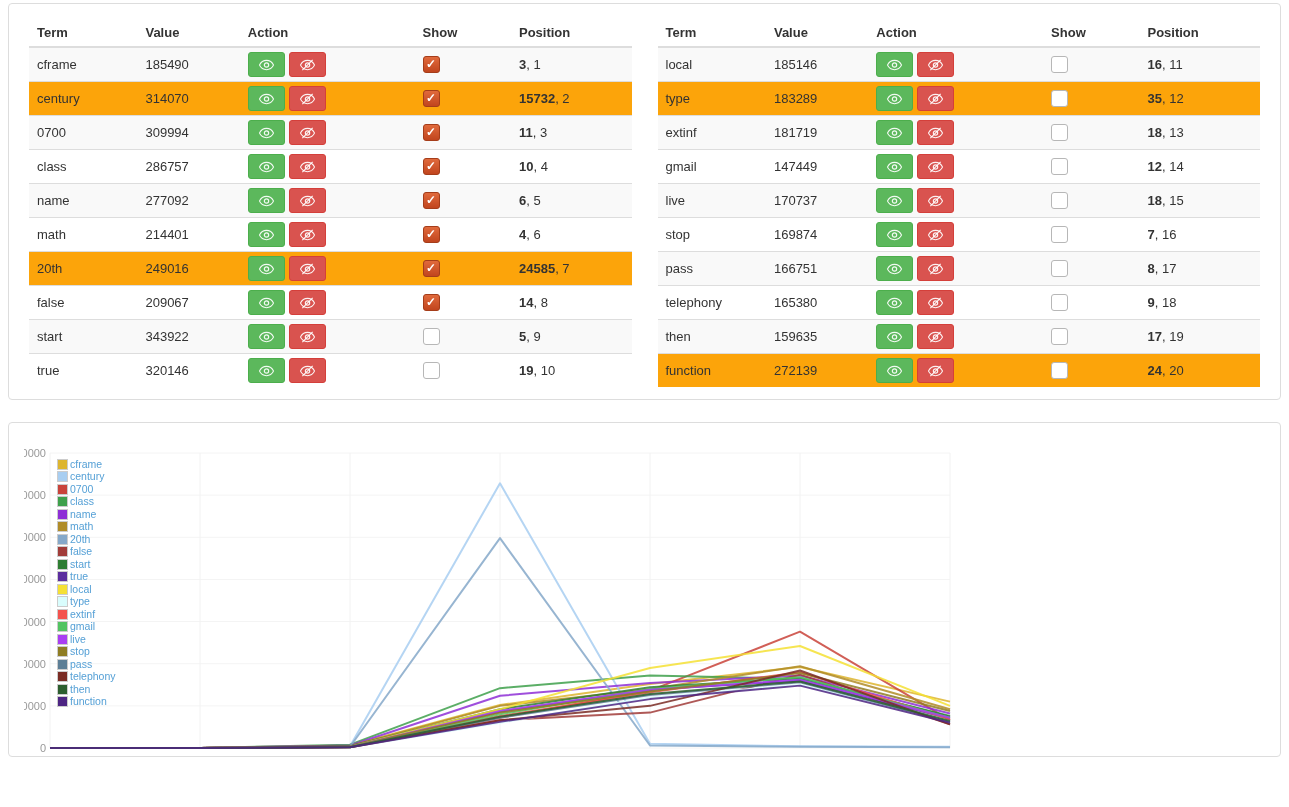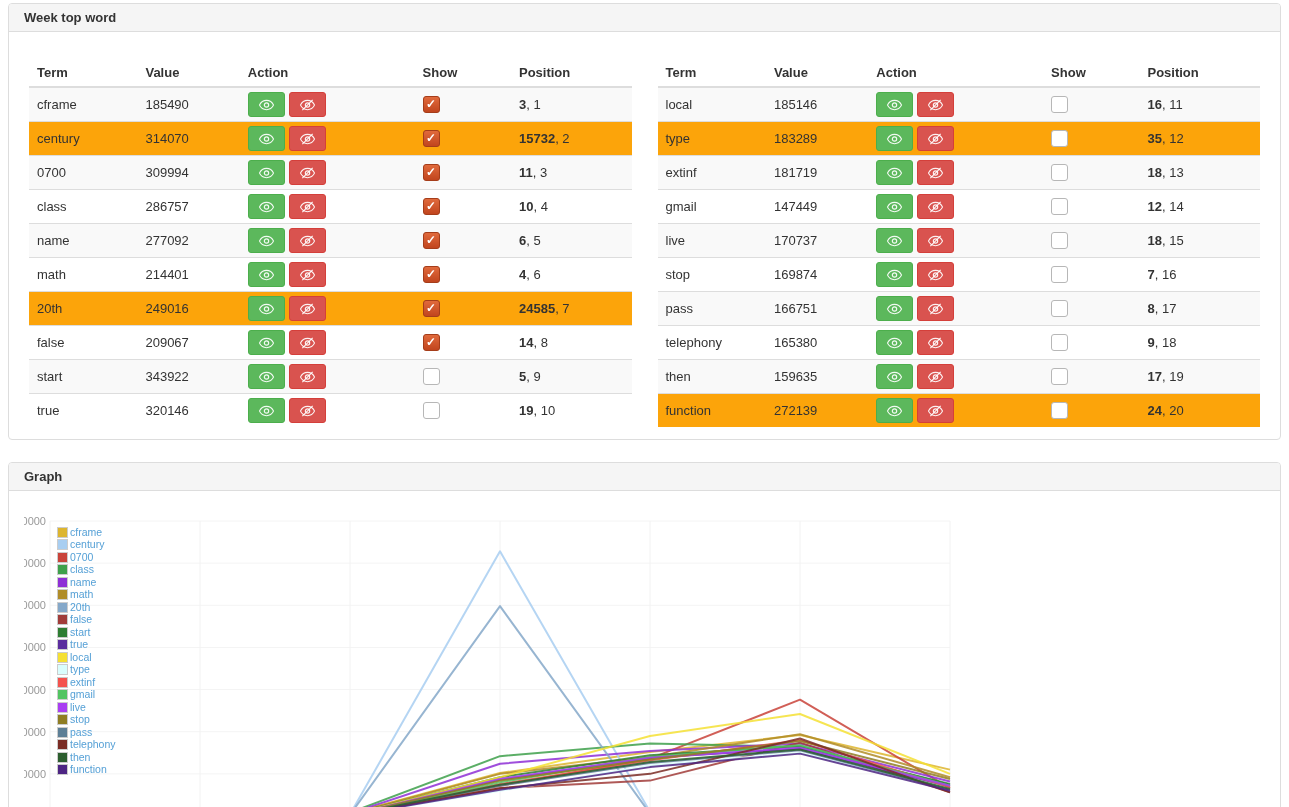--- a/index.html
+++ b/index.html
@@ -22,21 +22,21 @@
     padding: 6px 15px;
     background: #f5f5f5;
     border-bottom: 1px solid #ddd;
     border-radius: 3px 3px 0 0;
     font-weight: bold;
     color: #333;
   }
   .panel-body { padding: 15px 20px 12px; }
   .tables-row { display: flex; gap: 26px; }
   .table-col { flex: 1; min-width: 0; }
-  table { width: 100%; border-collapse: collapse; table-layout: fixed; margin-top: 12px; }
+  table { width: 100%; border-collapse: collapse; table-layout: fixed; }
   th {
     text-align: left; font-weight: bold; padding: 6px 8px;
     border-bottom: 2px solid #ddd; white-space: nowrap;
   }
   td { padding: 8px; border-top: 1px solid #ddd; vertical-align: middle; white-space: nowrap; }
   td.action-cell { padding: 4px 8px; }
   tr.striped { background: #f9f9f9; }
   tr.highlight { background: #fca40a; }
   .btn {
     display: inline-flex; align-items: center; justify-content: center;
@@ -64,21 +64,20 @@
   .legend-swatch {
     display: inline-block; width: 11px; height: 11px; box-sizing: border-box;
     border: 1px solid #ccc; margin-right: 2px; background: #fff;
   }
   .legend-label { font-size: 10.5px; color: #55a0d6; line-height: 11px; }
 </style>
 </head>
 <body>
 
 <div class="panel">
-  <div class="panel-heading">Week top word</div>
   <div class="panel-body">
     <div class="tables-row">
       <div class="table-col">
         <table>
           <colgroup>
               <col style="width:18%">
               <col style="width:17%">
               <col style="width:29%">
               <col style="width:16%">
               <col style="width:20%">
@@ -476,21 +475,20 @@
                 <td><span class="pos-main">24</span>, 20</td>
               </tr>
             </tbody>
         </table>
       </div>
     </div>
   </div>
 </div>
 
 <div class="panel">
-  <div class="panel-heading">Graph</div>
   <div class="panel-body graph-body">
     <div class="chart-wrap">
       <svg width="1241" height="315" xmlns="http://www.w3.org/2000/svg">
           <line x1="26" x2="926" y1="307" y2="307" stroke="#f4f4f4"></line>
           <text x="22" y="311" text-anchor="end" font-size="11" fill="#999">0</text>
           <line x1="26" x2="926" y1="264.8571428571429" y2="264.8571428571429" stroke="#f4f4f4"></line>
           <text x="22" y="268.8571428571429" text-anchor="end" font-size="11" fill="#999">50000</text>
           <line x1="26" x2="926" y1="222.71428571428572" y2="222.71428571428572" stroke="#f4f4f4"></line>
           <text x="22" y="226.71428571428572" text-anchor="end" font-size="11" fill="#999">100000</text>
           <line x1="26" x2="926" y1="180.57142857142858" y2="180.57142857142858" stroke="#f4f4f4"></line>

